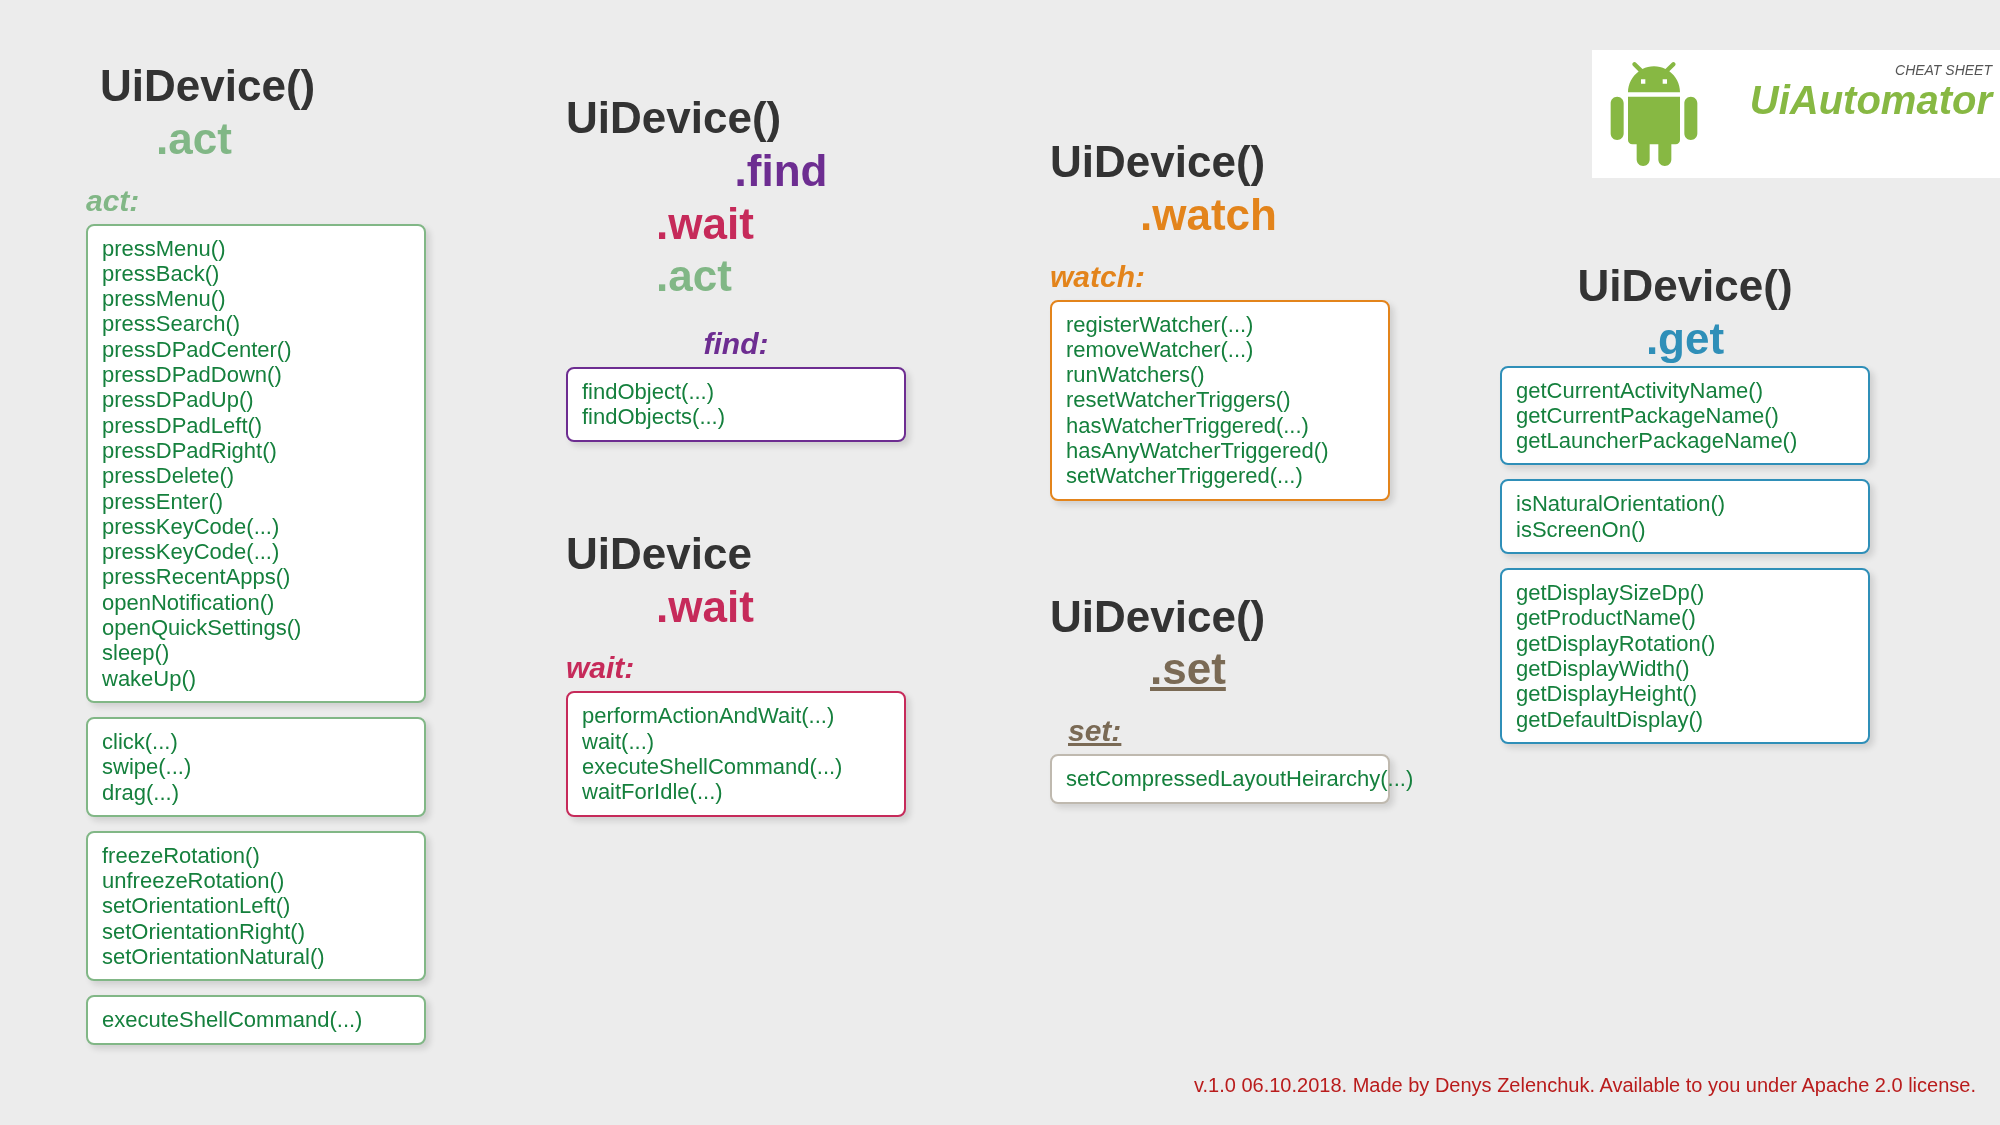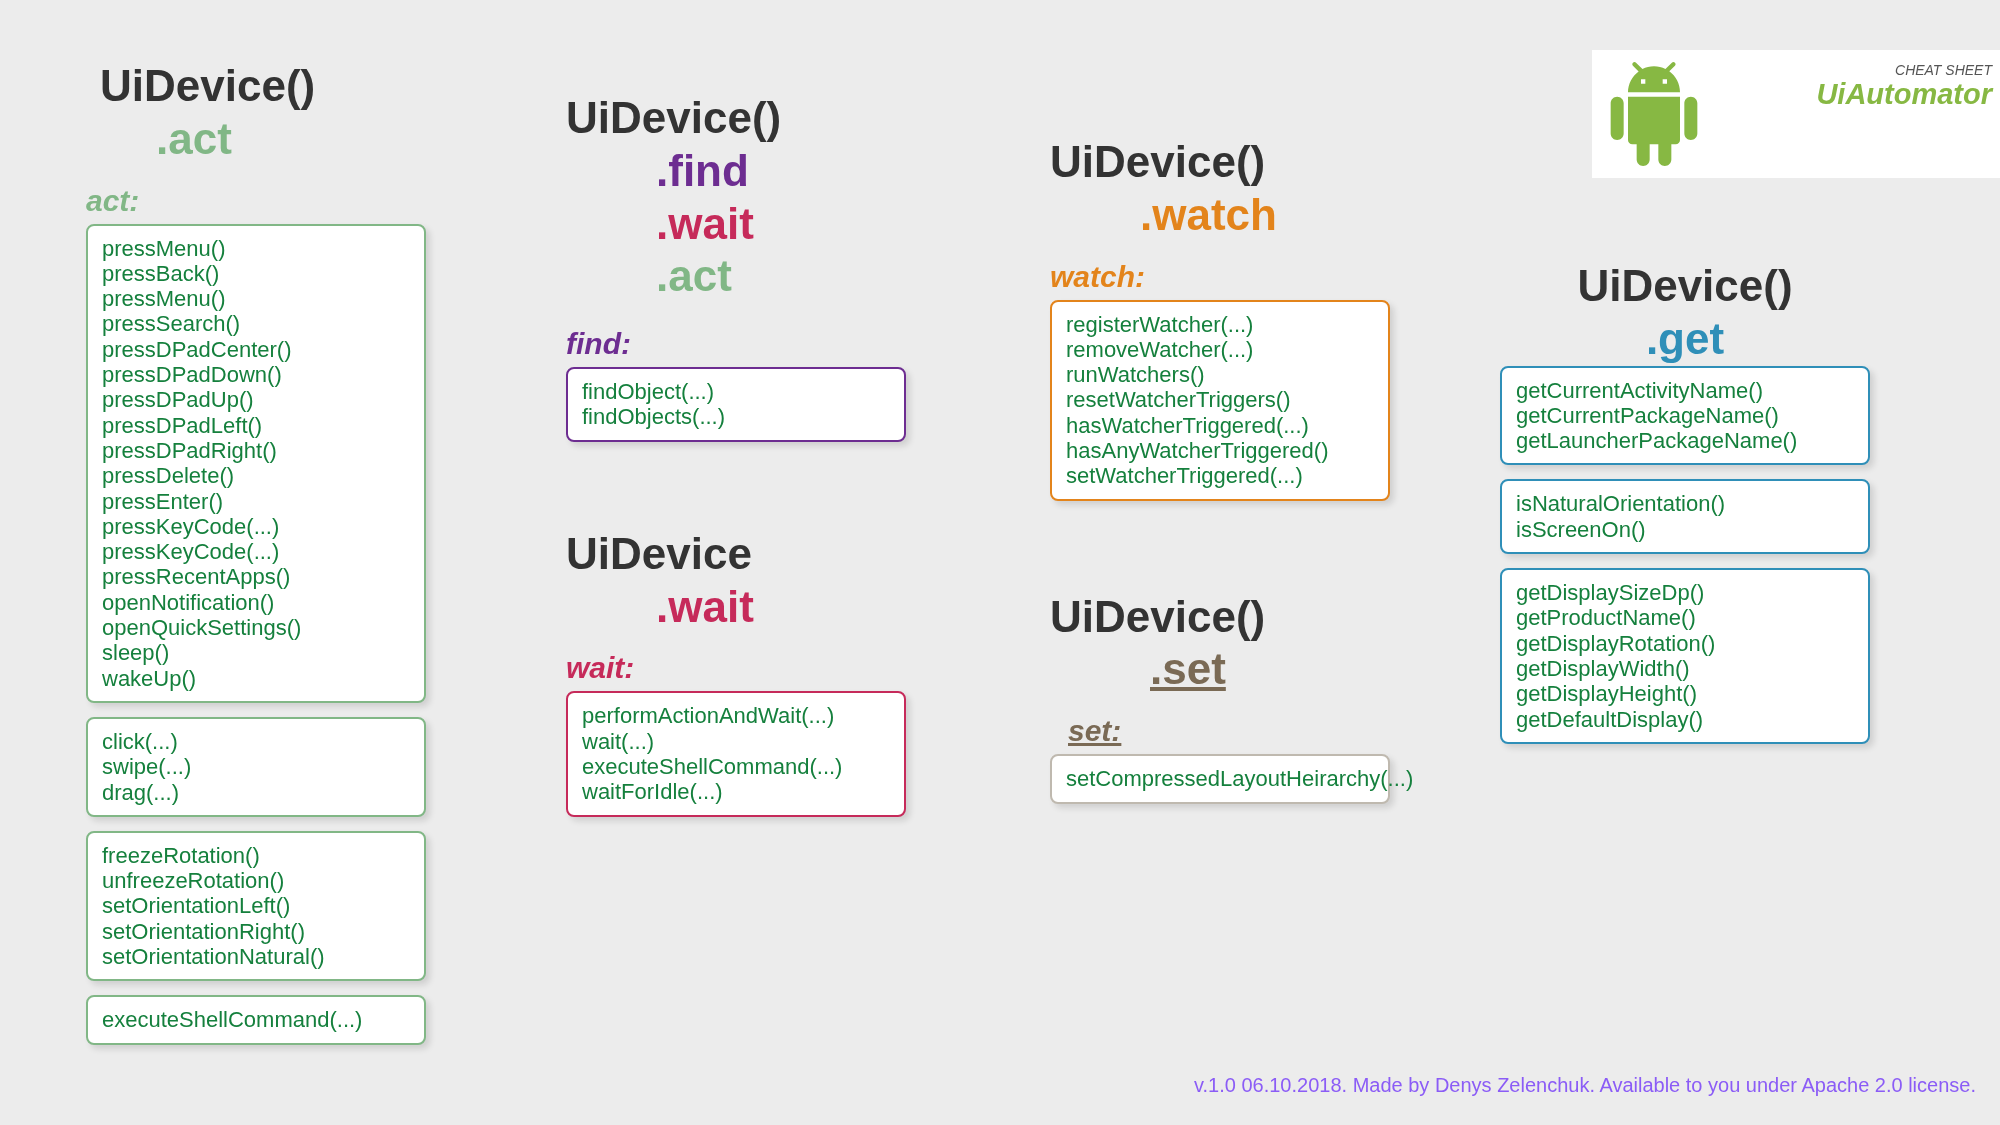--- a/index.html
+++ b/index.html
@@ -37,21 +37,21 @@
     border: 2px solid;
     border-radius: 8px;
     padding: 10px 14px;
     font-size: 22px;
     color: #15803d;
     box-shadow: 4px 4px 6px rgba(0,0,0,0.12);
     margin-bottom: 14px;
   }
   .box div { line-height: 1.15; }
   .c-act   { color: #81b786; } .b-act   { border-color: #81b786; }
-  .c-find  { color: #6d2d91; } .b-find  { border-color: #6d2d91; }
+  .c-find  { color: #6d2d91; text-align: center; } .b-find  { border-color: #6d2d91; }
   .c-wait  { color: #c62a5a; } .b-wait  { border-color: #c62a5a; }
   .c-watch { color: #e3841b; } .b-watch { border-color: #e3841b; }
   .c-set   { color: #7a6a55; text-decoration: underline; } .b-set   { border-color: #bfb9af; }
   .c-get   { color: #2f8fb8; } .b-get   { border-color: #2f8fb8; }
 
   
   #col1 { left: 86px; top: 60px; width: 340px; }
   #col1 .hdr { margin-left: 14px; }
   #col1 .sub { margin-left: 70px; }
 
@@ -75,32 +75,32 @@
     padding: 12px 8px 12px 14px;
   }
   #logo .tag {
     text-align: right;
     font-size: 14px;
     font-style: italic;
     color: #555;
   }
   #logo .name {
     text-align: right;
-    font-size: 29px;
+    font-size: 40px;
     font-weight: bold;
     font-style: italic;
     color: #87b843;
   }
 
   #footer {
     position: absolute;
     right: 24px;
     bottom: 28px;
     font-size: 20px;
-    color: #8b5cf6;
+    color: #b91c1c;
   }
 </style>
 </head>
 <body>
 
 <div id="logo">
   <svg width="104" height="104" viewBox="0 0 24 24" style="position:absolute;left:10px;top:12px" fill="#87b843">
     <path d="M6 18c0 .55.45 1 1 1h1v3.5c0 .83.67 1.5 1.5 1.5s1.5-.67 1.5-1.5V19h2v3.5c0 .83.67 1.5 1.5 1.5s1.5-.67 1.5-1.5V19h1c.55 0 1-.45 1-1V8H6v10zM3.5 8C2.67 8 2 8.67 2 9.5v7c0 .83.67 1.5 1.5 1.5S5 17.33 5 16.5v-7C5 8.67 4.33 8 3.5 8zm17 0c-.83 0-1.5.67-1.5 1.5v7c0 .83.67 1.5 1.5 1.5s1.5-.67 1.5-1.5v-7c0-.83-.67-1.5-1.5-1.5zm-4.97-5.84l1.3-1.3c.2-.2.2-.51 0-.71-.2-.2-.51-.2-.71 0l-1.48 1.48C13.85 1.23 12.95 1 12 1c-.96 0-1.86.23-2.66.63L7.85.15c-.2-.2-.51-.2-.71 0-.2.2-.2.51 0 .71l1.31 1.31C6.97 3.26 6 5.01 6 7h12c0-1.99-.97-3.75-2.47-4.84zM10 5H9V4h1v1zm5 0h-1V4h1v1z"></path>
   </svg>
   <div class="tag">CHEAT SHEET</div>

